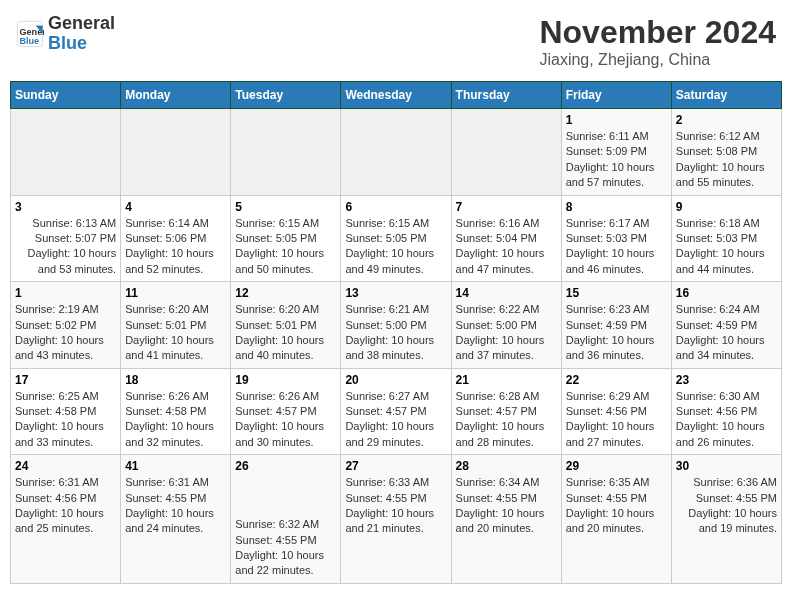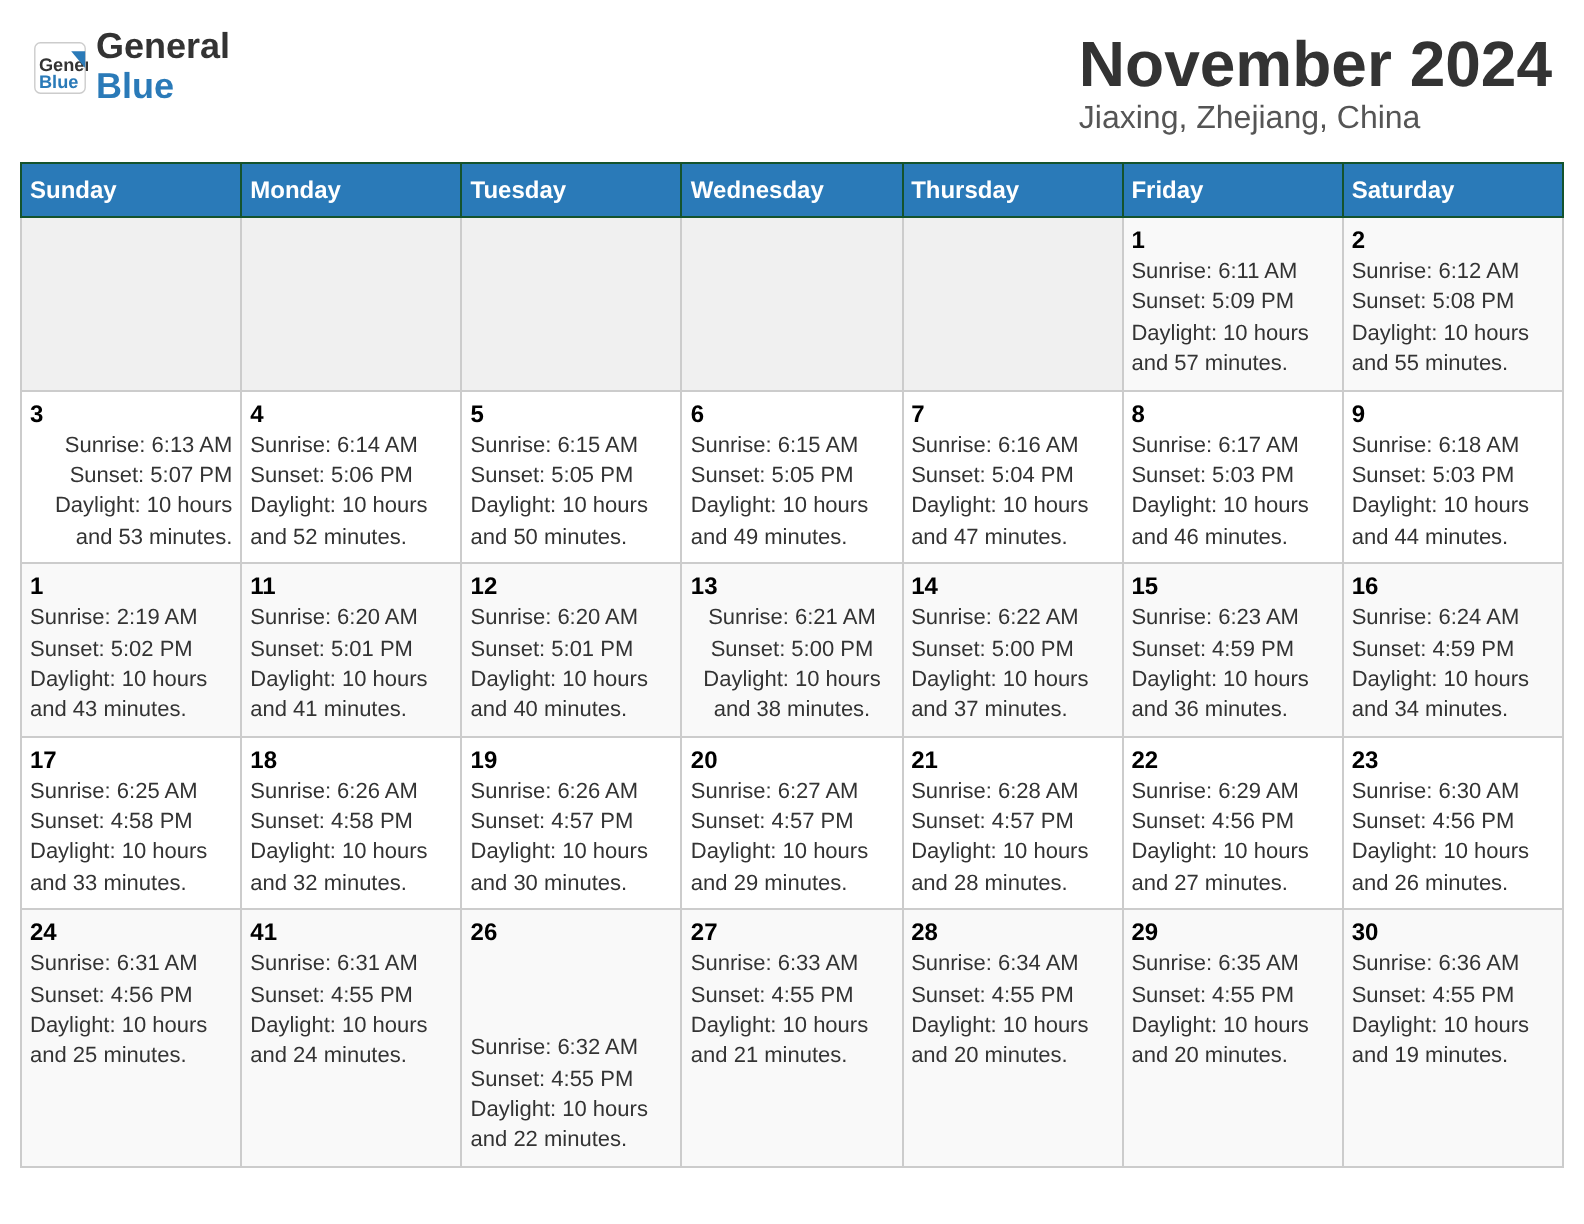--- a/index.html
+++ b/index.html
@@ -212,21 +212,21 @@
         </td>
         <td>
           <span class="day-number">12</span>
           <div class="day-info" style="white-space: pre-line;">Sunrise: 6:20 AM
 Sunset: 5:01 PM
 Daylight: 10 hours
 and 40 minutes.</div>
         </td>
         <td>
           <span class="day-number">13</span>
-          <div class="day-info" style="white-space: pre-line; text-align: center;">Sunrise: 6:21 AM
+          <div class="day-info" style="white-space: pre-line;">Sunrise: 6:21 AM
 Sunset: 5:00 PM
 Daylight: 10 hours
 and 38 minutes.</div>
         </td>
         <td>
           <span class="day-number">14</span>
           <div class="day-info" style="white-space: pre-line;">Sunrise: 6:22 AM
 Sunset: 5:00 PM
 Daylight: 10 hours
 and 37 minutes.</div>
@@ -335,20 +335,20 @@
         </td>
         <td>
           <span class="day-number">29</span>
           <div class="day-info" style="white-space: pre-line;">Sunrise: 6:35 AM
 Sunset: 4:55 PM
 Daylight: 10 hours
 and 20 minutes.</div>
         </td>
         <td>
           <span class="day-number">30</span>
-          <div class="day-info" style="white-space: pre-line;">Sunrise: 6:36 AM
+          <div class="day-info" style="white-space: pre-line; text-align: right;">Sunrise: 6:36 AM
 Sunset: 4:55 PM
 Daylight: 10 hours
 and 19 minutes.</div>
         </td>
       </tr>
     </tbody>
 </table>
 
 </body></html>

